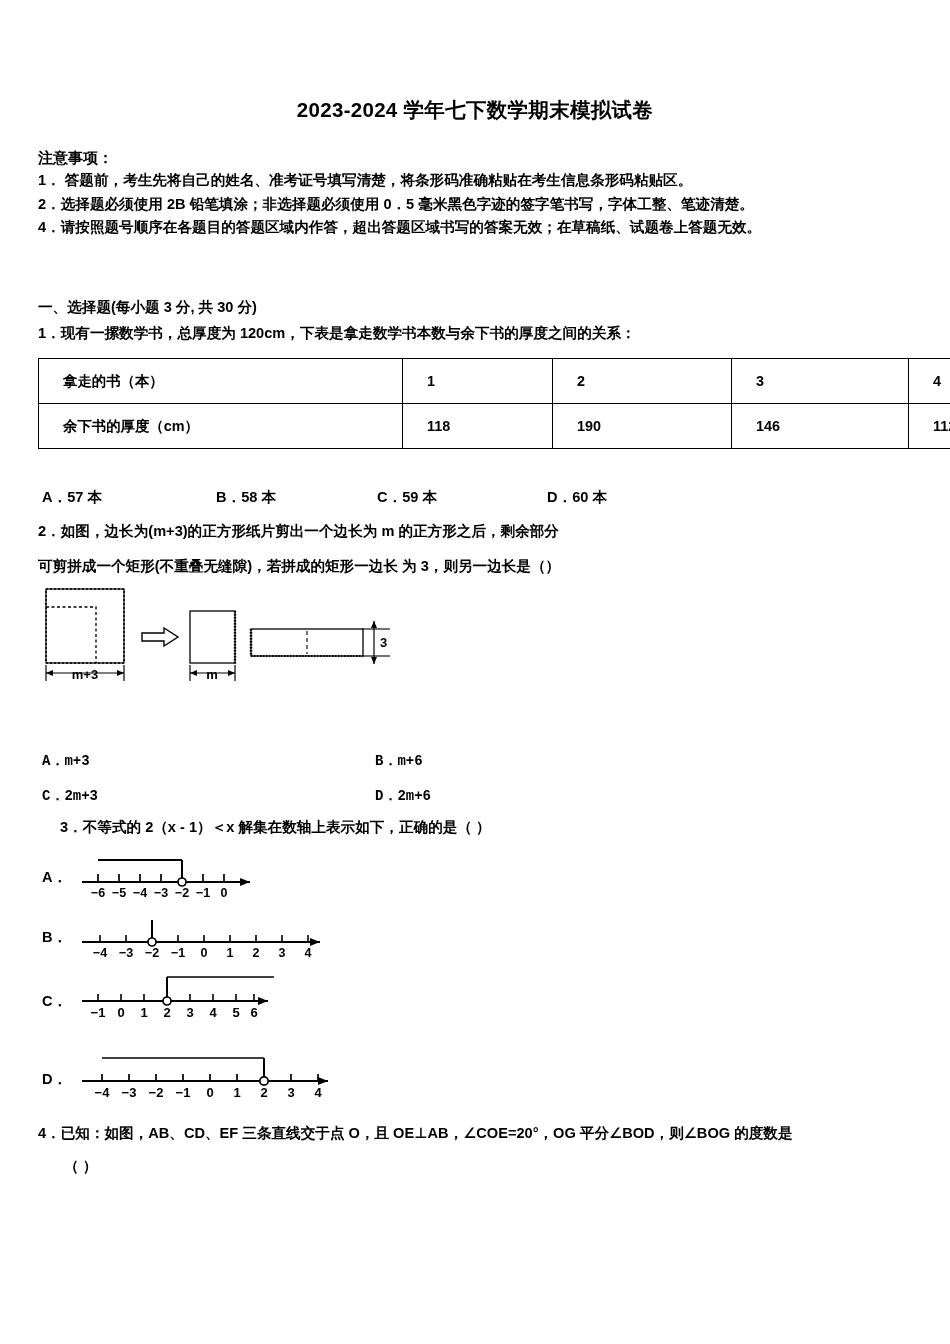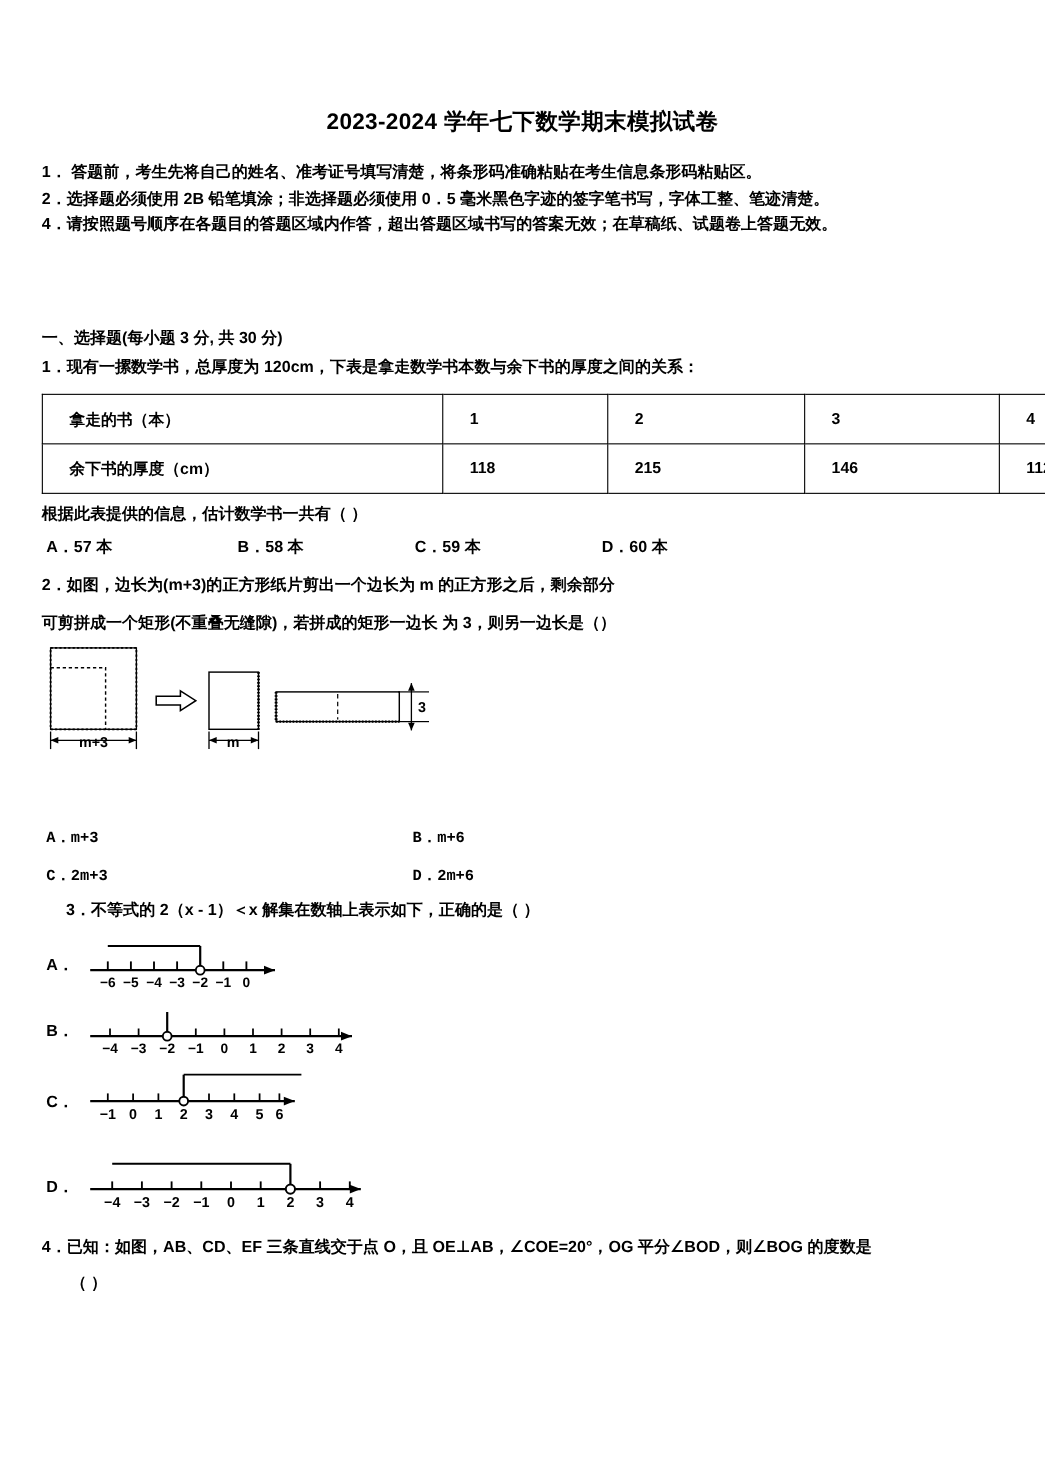--- a/index.html
+++ b/index.html
@@ -182,20 +182,21 @@
   }
 </style>
 </head>
 <body>
 
 <div class="page">
 
   <div class="doc-title">2023-2024 学年七下数学期末模拟试卷</div>
 
   <div class="notice">
+    <div class="notice-head">注意事项：</div>
     <div class="notice-line">1．  答题前，考生先将自己的姓名、准考证号填写清楚，将条形码准确粘贴在考生信息条形码粘贴区。</div>
     <div class="notice-line">2．选择题必须使用 2B 铅笔填涂；非选择题必须使用 0．5 毫米黑色字迹的签字笔书写，字体工整、笔迹清楚。</div>
     <div class="notice-line">4．请按照题号顺序在各题目的答题区域内作答，超出答题区域书写的答案无效；在草稿纸、试题卷上答题无效。</div>
   </div>
 
   <div class="section-head">一、选择题(每小题 3 分, 共 30 分)</div>
 
   <div class="q1-stem">1．现有一摞数学书，总厚度为 120cm，下表是拿走数学书本数与余下书的厚度之间的关系：</div>
 
   <table class="data-table">
@@ -204,29 +205,28 @@
       <td class="rowlabel">拿走的书（本）</td>
       <td class="c1">1</td>
       <td class="c2">2</td>
       <td class="c3">3</td>
       <td class="c4">4</td>
       <td class="c5">⋯</td>
     </tr>
     <tr>
       <td class="rowlabel">余下书的厚度（cm）</td>
       <td class="c1">118</td>
-      <td class="c2">215</td>
+      <td class="c2">190</td>
       <td class="c3">146</td>
       <td class="c4">112</td>
       <td class="c5">⋯</td>
     </tr>
   </tbody>
     </table>
 
-  <div class="q1-ask">根据此表提供的信息，估计数学书一共有（      ）</div>
 
   <div class="q1-opts">
     <div class="opt" style="left:0px;  top:0px;">A．57 本</div>
     <div class="opt" style="left:174px;top:0px;">B．58 本</div>
     <div class="opt" style="left:335px;top:0px;">C．59 本</div>
     <div class="opt" style="left:505px;top:0px;">D．60 本</div>
   </div>
 
   <div class="q2-stem1">2．如图，边长为(m+3)的正方形纸片剪出一个边长为 m 的正方形之后，剩余部分</div>
   <div class="q2-stem2">可剪拼成一个矩形(不重叠无缝隙)，若拼成的矩形一边长 为 3，则另一边长是（）</div>

